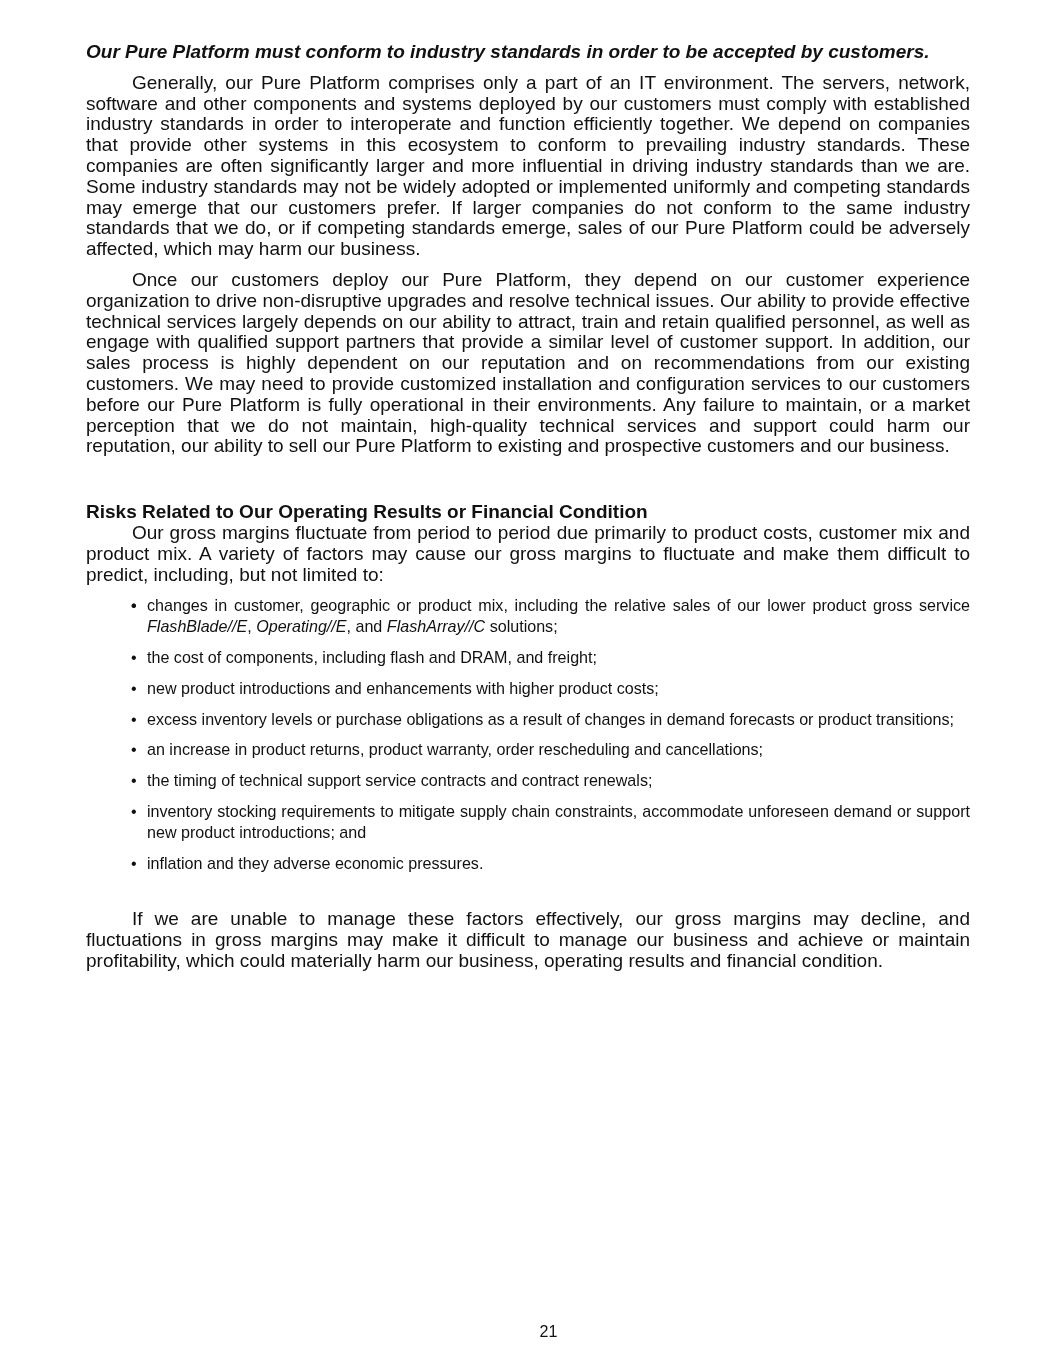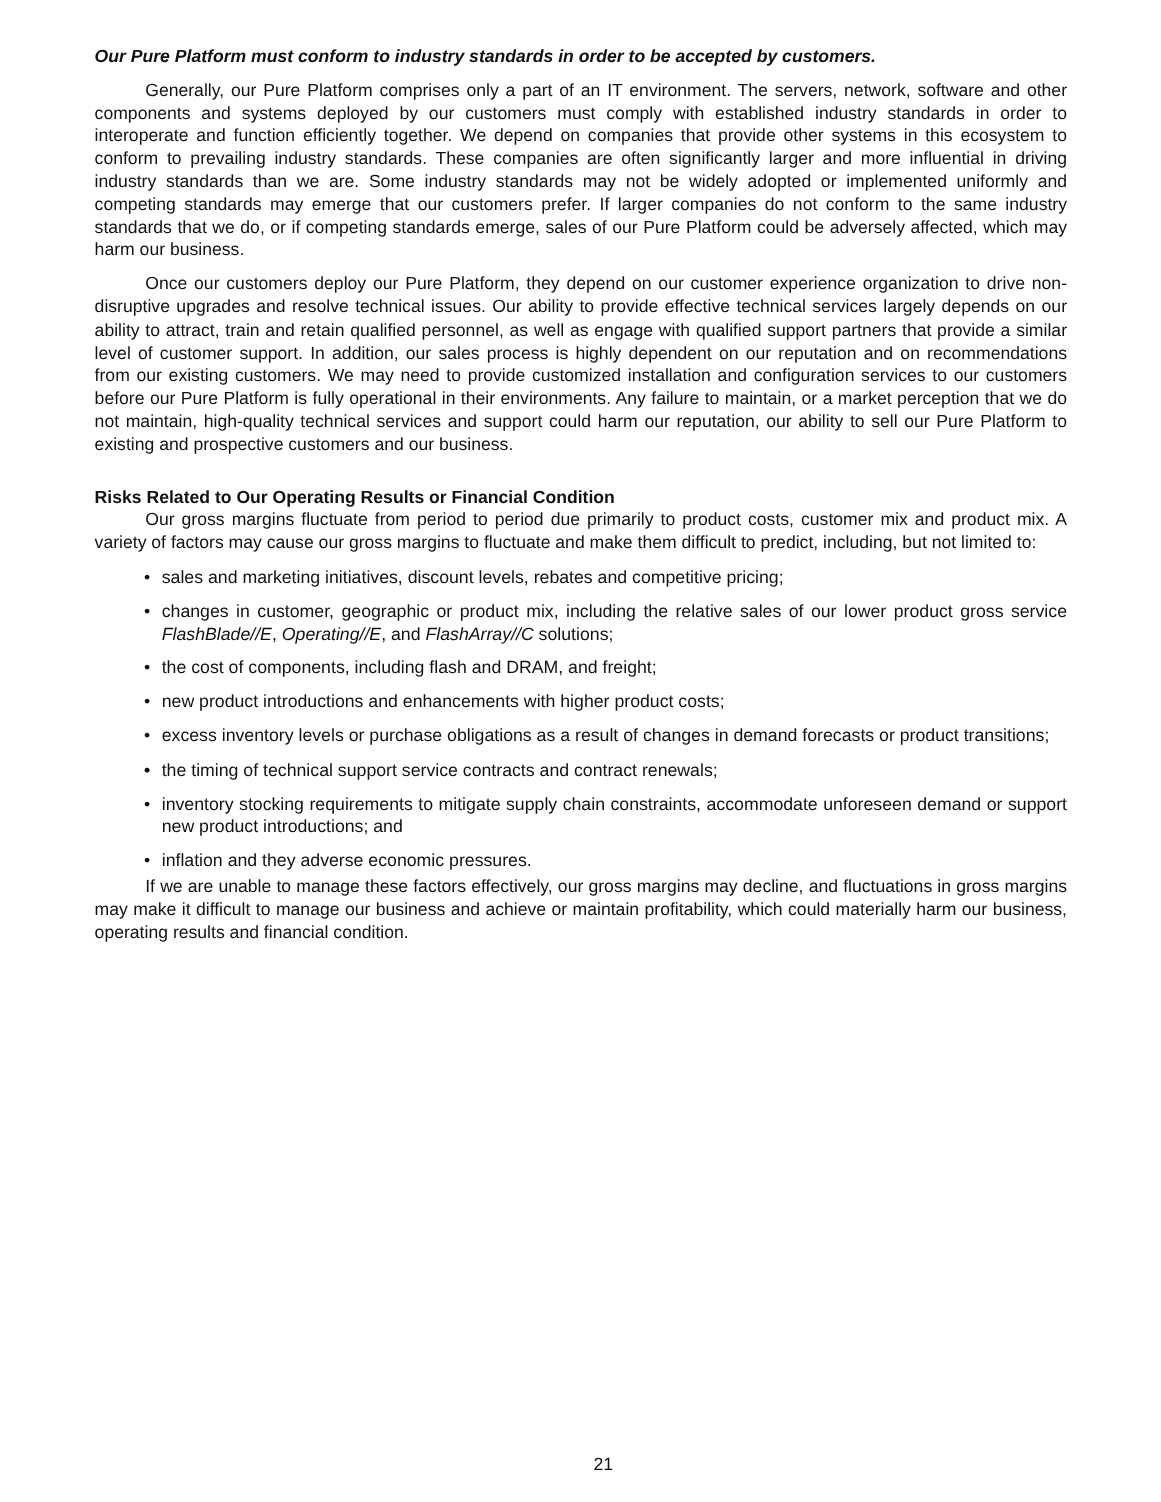--- a/index.html
+++ b/index.html
@@ -1,51 +1,51 @@
 <!DOCTYPE html>
 <html><head>
   <meta charset="utf-8">
   <style>
     html, body { margin: 0; padding: 0; background: #ffffff; }
     body {
       width: 1055px; height: 1365px; position: relative; overflow: hidden;
       font-family: "Liberation Sans", sans-serif; color: #111111;
     }
     .page { position: absolute; left: 86px; top: 42px; width: 884px; }
-    .p { font-size: 16px; line-height: 20.8px; text-align: justify; margin: 0; }
+    .p { font-size: 19px; line-height: 20.8px; text-align: justify; margin: 0; }
     .heading-ital { font-weight: bold; font-style: italic; }
     .heading-bold { font-weight: bold; }
     .indent { text-indent: 46px; }
     .bullets { list-style: none; margin: 0; padding: 0; }
     .bullets li { position: relative; padding-left: 61px; font-size: 16.1px; line-height: 20.8px; text-align: justify; }
     .bullets li .bullet { position: absolute; left: 45px; top: 0; }
     .page-number { position: absolute; top: 1322px; left: 0; width: 1055px; text-align: center; font-size: 16.1px; padding-left: 21px; }
   </style>
 </head>
 <body>
 
 <div class="page">
 
   <p class="p heading-ital">Our Pure Platform must conform to industry standards in order to be accepted by customers.</p>
   <p class="p indent" style="margin-top:10px;">Generally, our Pure Platform comprises only a part of an IT environment. The servers, network, software and other components and systems deployed by our customers must comply with established industry standards in order to interoperate and function efficiently together. We depend on companies that provide other systems in this ecosystem to conform to prevailing industry standards. These companies are often significantly larger and more influential in driving industry standards than we are. Some industry standards may not be widely adopted or implemented uniformly and competing standards may emerge that our customers prefer. If larger companies do not conform to the same industry standards that we do, or if competing standards emerge, sales of our Pure Platform could be adversely affected, which may harm our business.</p>
 
   <p class="p indent" style="margin-top:10px;">Once our customers deploy our Pure Platform, they depend on our customer experience organization to drive non-disruptive upgrades and resolve technical issues. Our ability to provide effective technical services largely depends on our ability to attract, train and retain qualified personnel, as well as engage with qualified support partners that provide a similar level of customer support. In addition, our sales process is highly dependent on our reputation and on recommendations from our existing customers. We may need to provide customized installation and configuration services to our customers before our Pure Platform is fully operational in their environments. Any failure to maintain, or a market perception that we do not maintain, high-quality technical services and support could harm our reputation, our ability to sell our Pure Platform to existing and prospective customers and our business.</p>
 
-  <p class="p heading-bold" style="margin-top:27px;">Risks Related to Our Operating Results or Financial Condition</p>
+  <p class="p heading-bold" style="margin-top:45px;">Risks Related to Our Operating Results or Financial Condition</p>
 
   <p class="p indent" style="">Our gross margins fluctuate from period to period due primarily to product costs, customer mix and product mix. A variety of factors may cause our gross margins to fluctuate and make them difficult to predict, including, but not limited to:</p>
 
   <ul class="bullets" style="margin-top:10px;">
-    <li><span class="bullet">•</span><span>sales and marketing initiatives, discount levels, rebates and competitive pricing;</span></li>
+    <li><span class="bullet">•</span></li>
     <li style="margin-top:10px;"><span class="bullet">•</span><span>changes in customer, geographic or product mix, including the relative sales of our lower product gross service </span><i>FlashBlade//E</i><span>, </span><i>Operating//E</i><span>, and </span><i>FlashArray//C</i><span> solutions;</span></li>
     <li style="margin-top:10px;"><span class="bullet">•</span><span>the cost of components, including flash and DRAM, and freight;</span></li>
     <li style="margin-top:10px;"><span class="bullet">•</span><span>new product introductions and enhancements with higher product costs;</span></li>
     <li style="margin-top:10px;"><span class="bullet">•</span><span>excess inventory levels or purchase obligations as a result of changes in demand forecasts or product transitions;</span></li>
-    <li style="margin-top:10px;"><span class="bullet">•</span></li>
+    <li style="margin-top:10px;"><span class="bullet">•</span><span>an increase in product returns, product warranty, order rescheduling and cancellations;</span></li>
     <li style="margin-top:10px;"><span class="bullet">•</span><span>the timing of technical support service contracts and contract renewals;</span></li>
     <li style="margin-top:10px;"><span class="bullet">•</span><span>inventory stocking requirements to mitigate supply chain constraints, accommodate unforeseen demand or support new product introductions; and</span></li>
     <li style="margin-top:10px;"><span class="bullet">•</span><span>inflation and they adverse economic pressures.</span></li>
   </ul>
 
-  <p class="p indent" style="margin-top:4px;">If we are unable to manage these factors effectively, our gross margins may decline, and fluctuations in gross margins may make it difficult to manage our business and achieve or maintain profitability, which could materially harm our business, operating results and financial condition.</p>
+  <p class="p indent" style="margin-top:36px;">If we are unable to manage these factors effectively, our gross margins may decline, and fluctuations in gross margins may make it difficult to manage our business and achieve or maintain profitability, which could materially harm our business, operating results and financial condition.</p>
 </div>
 
 <div class="page-number">21</div>
 
 </body></html>

